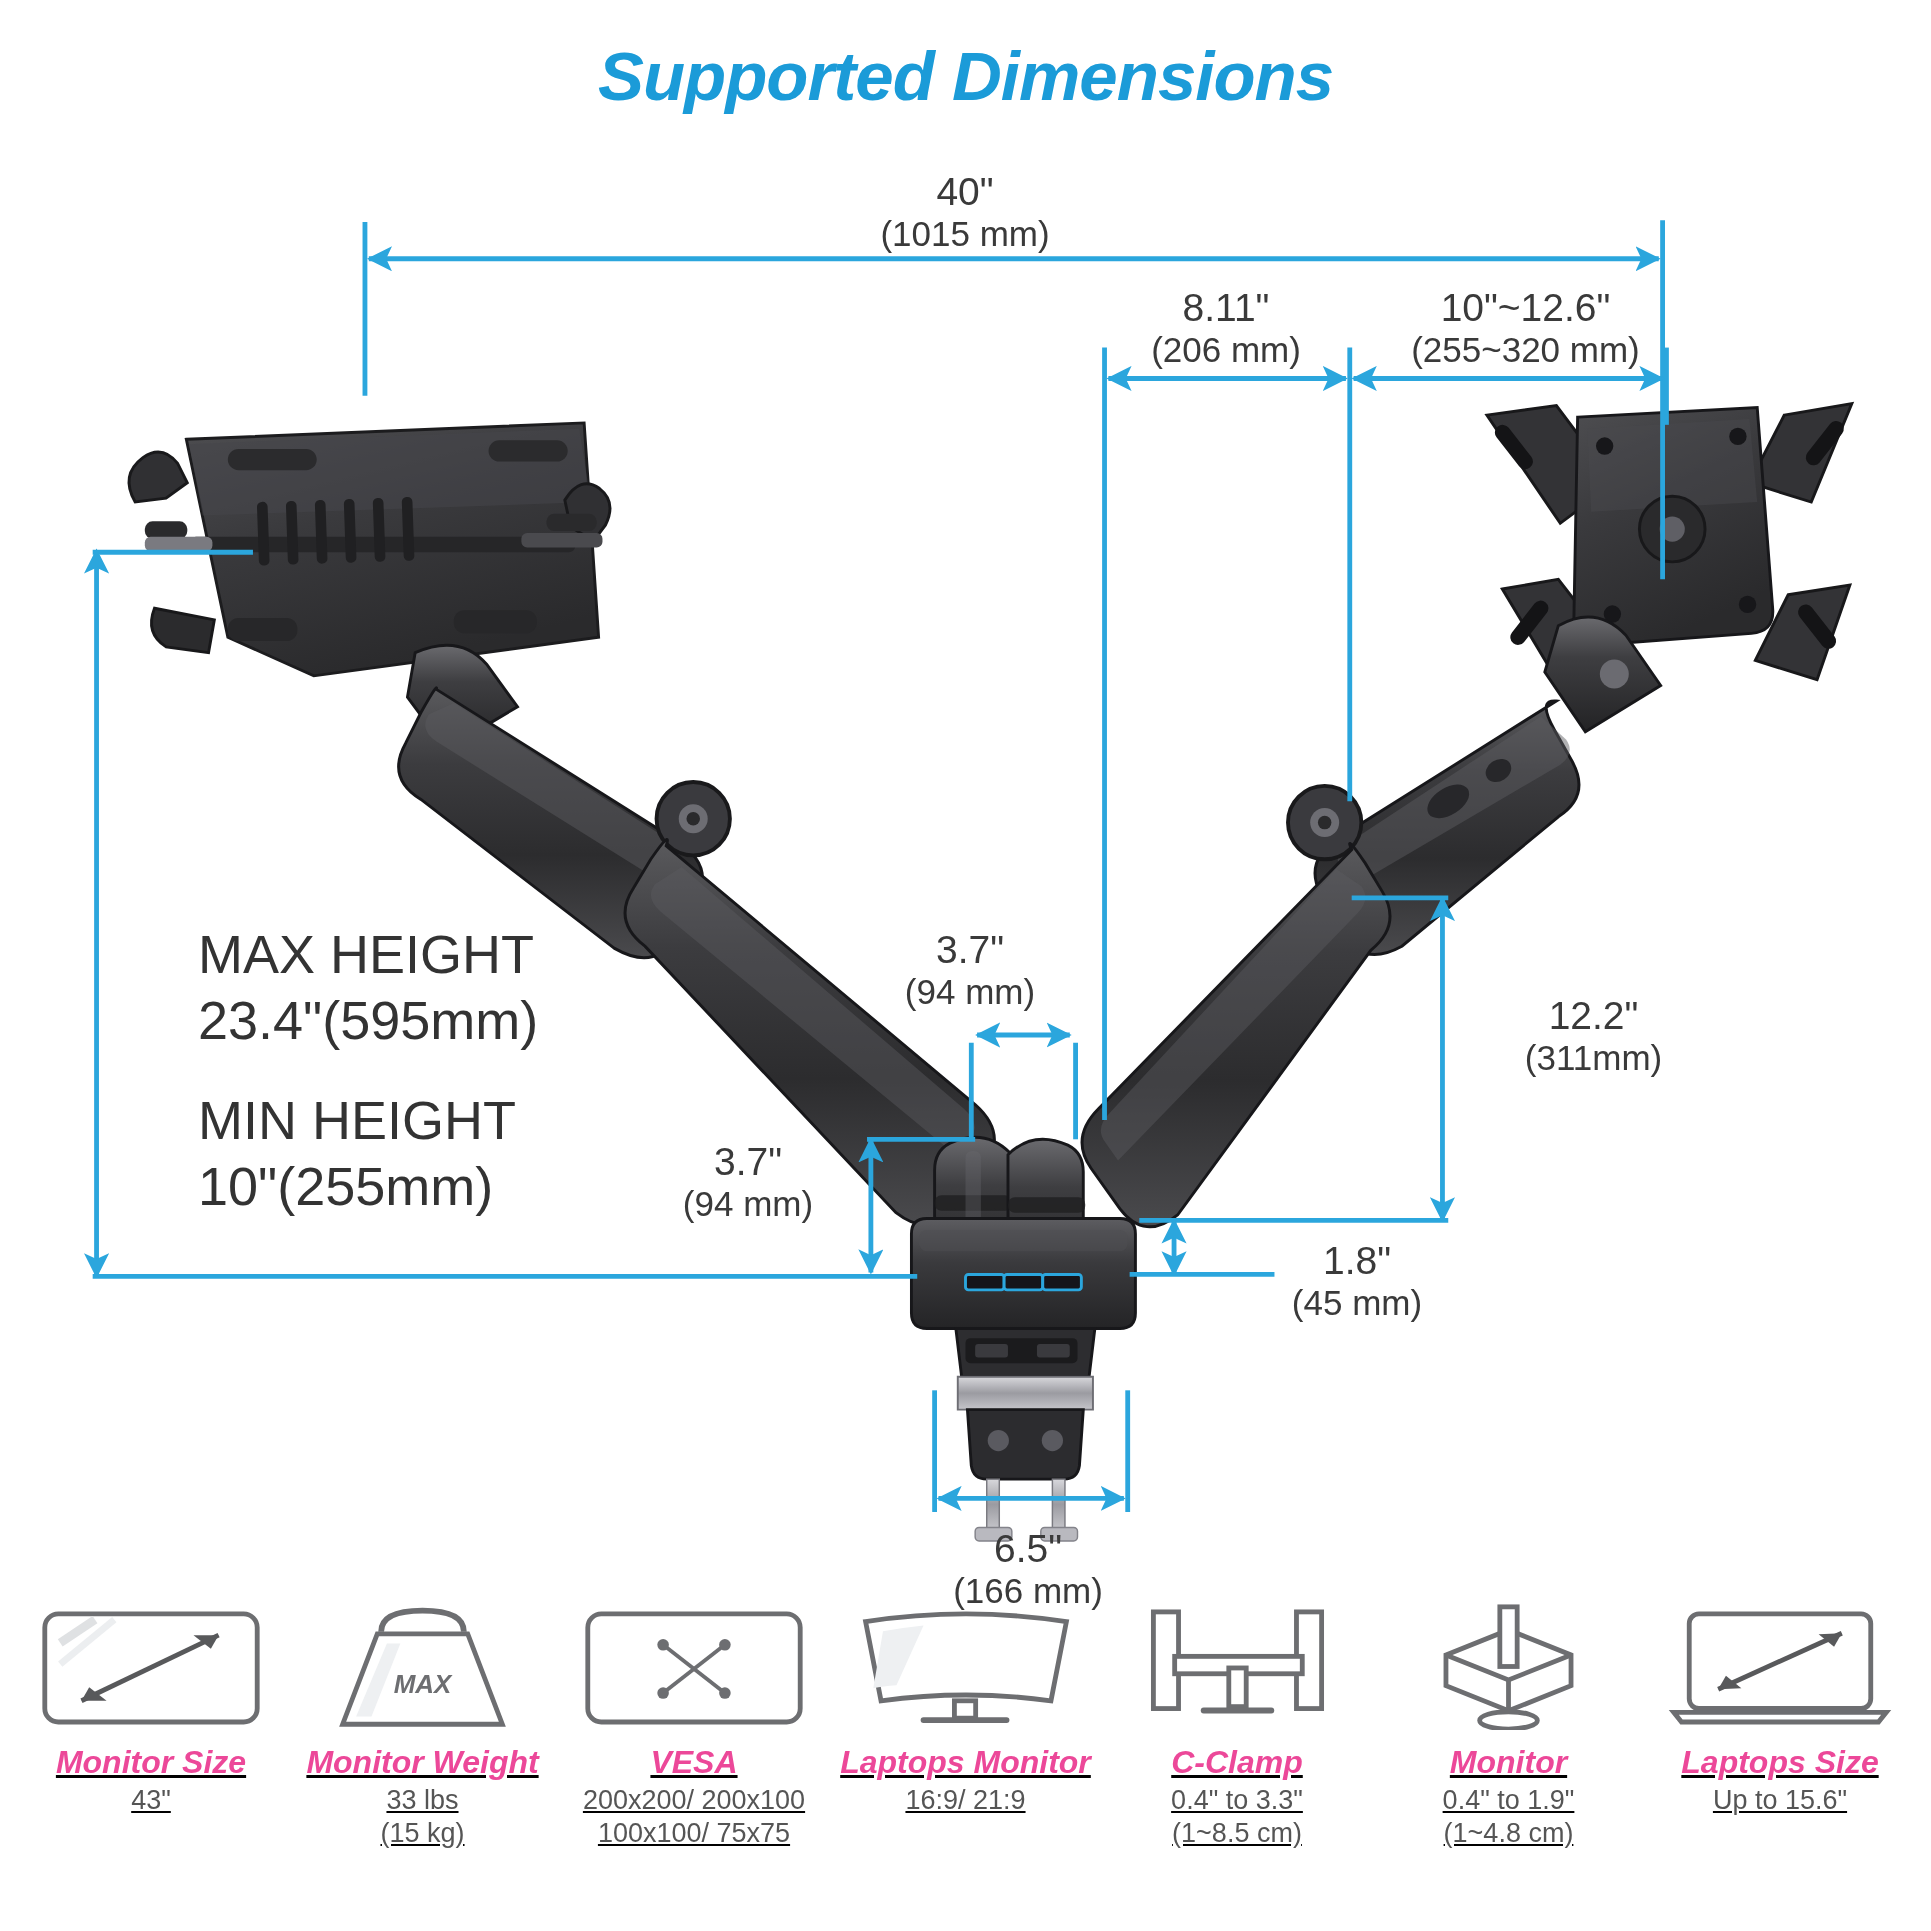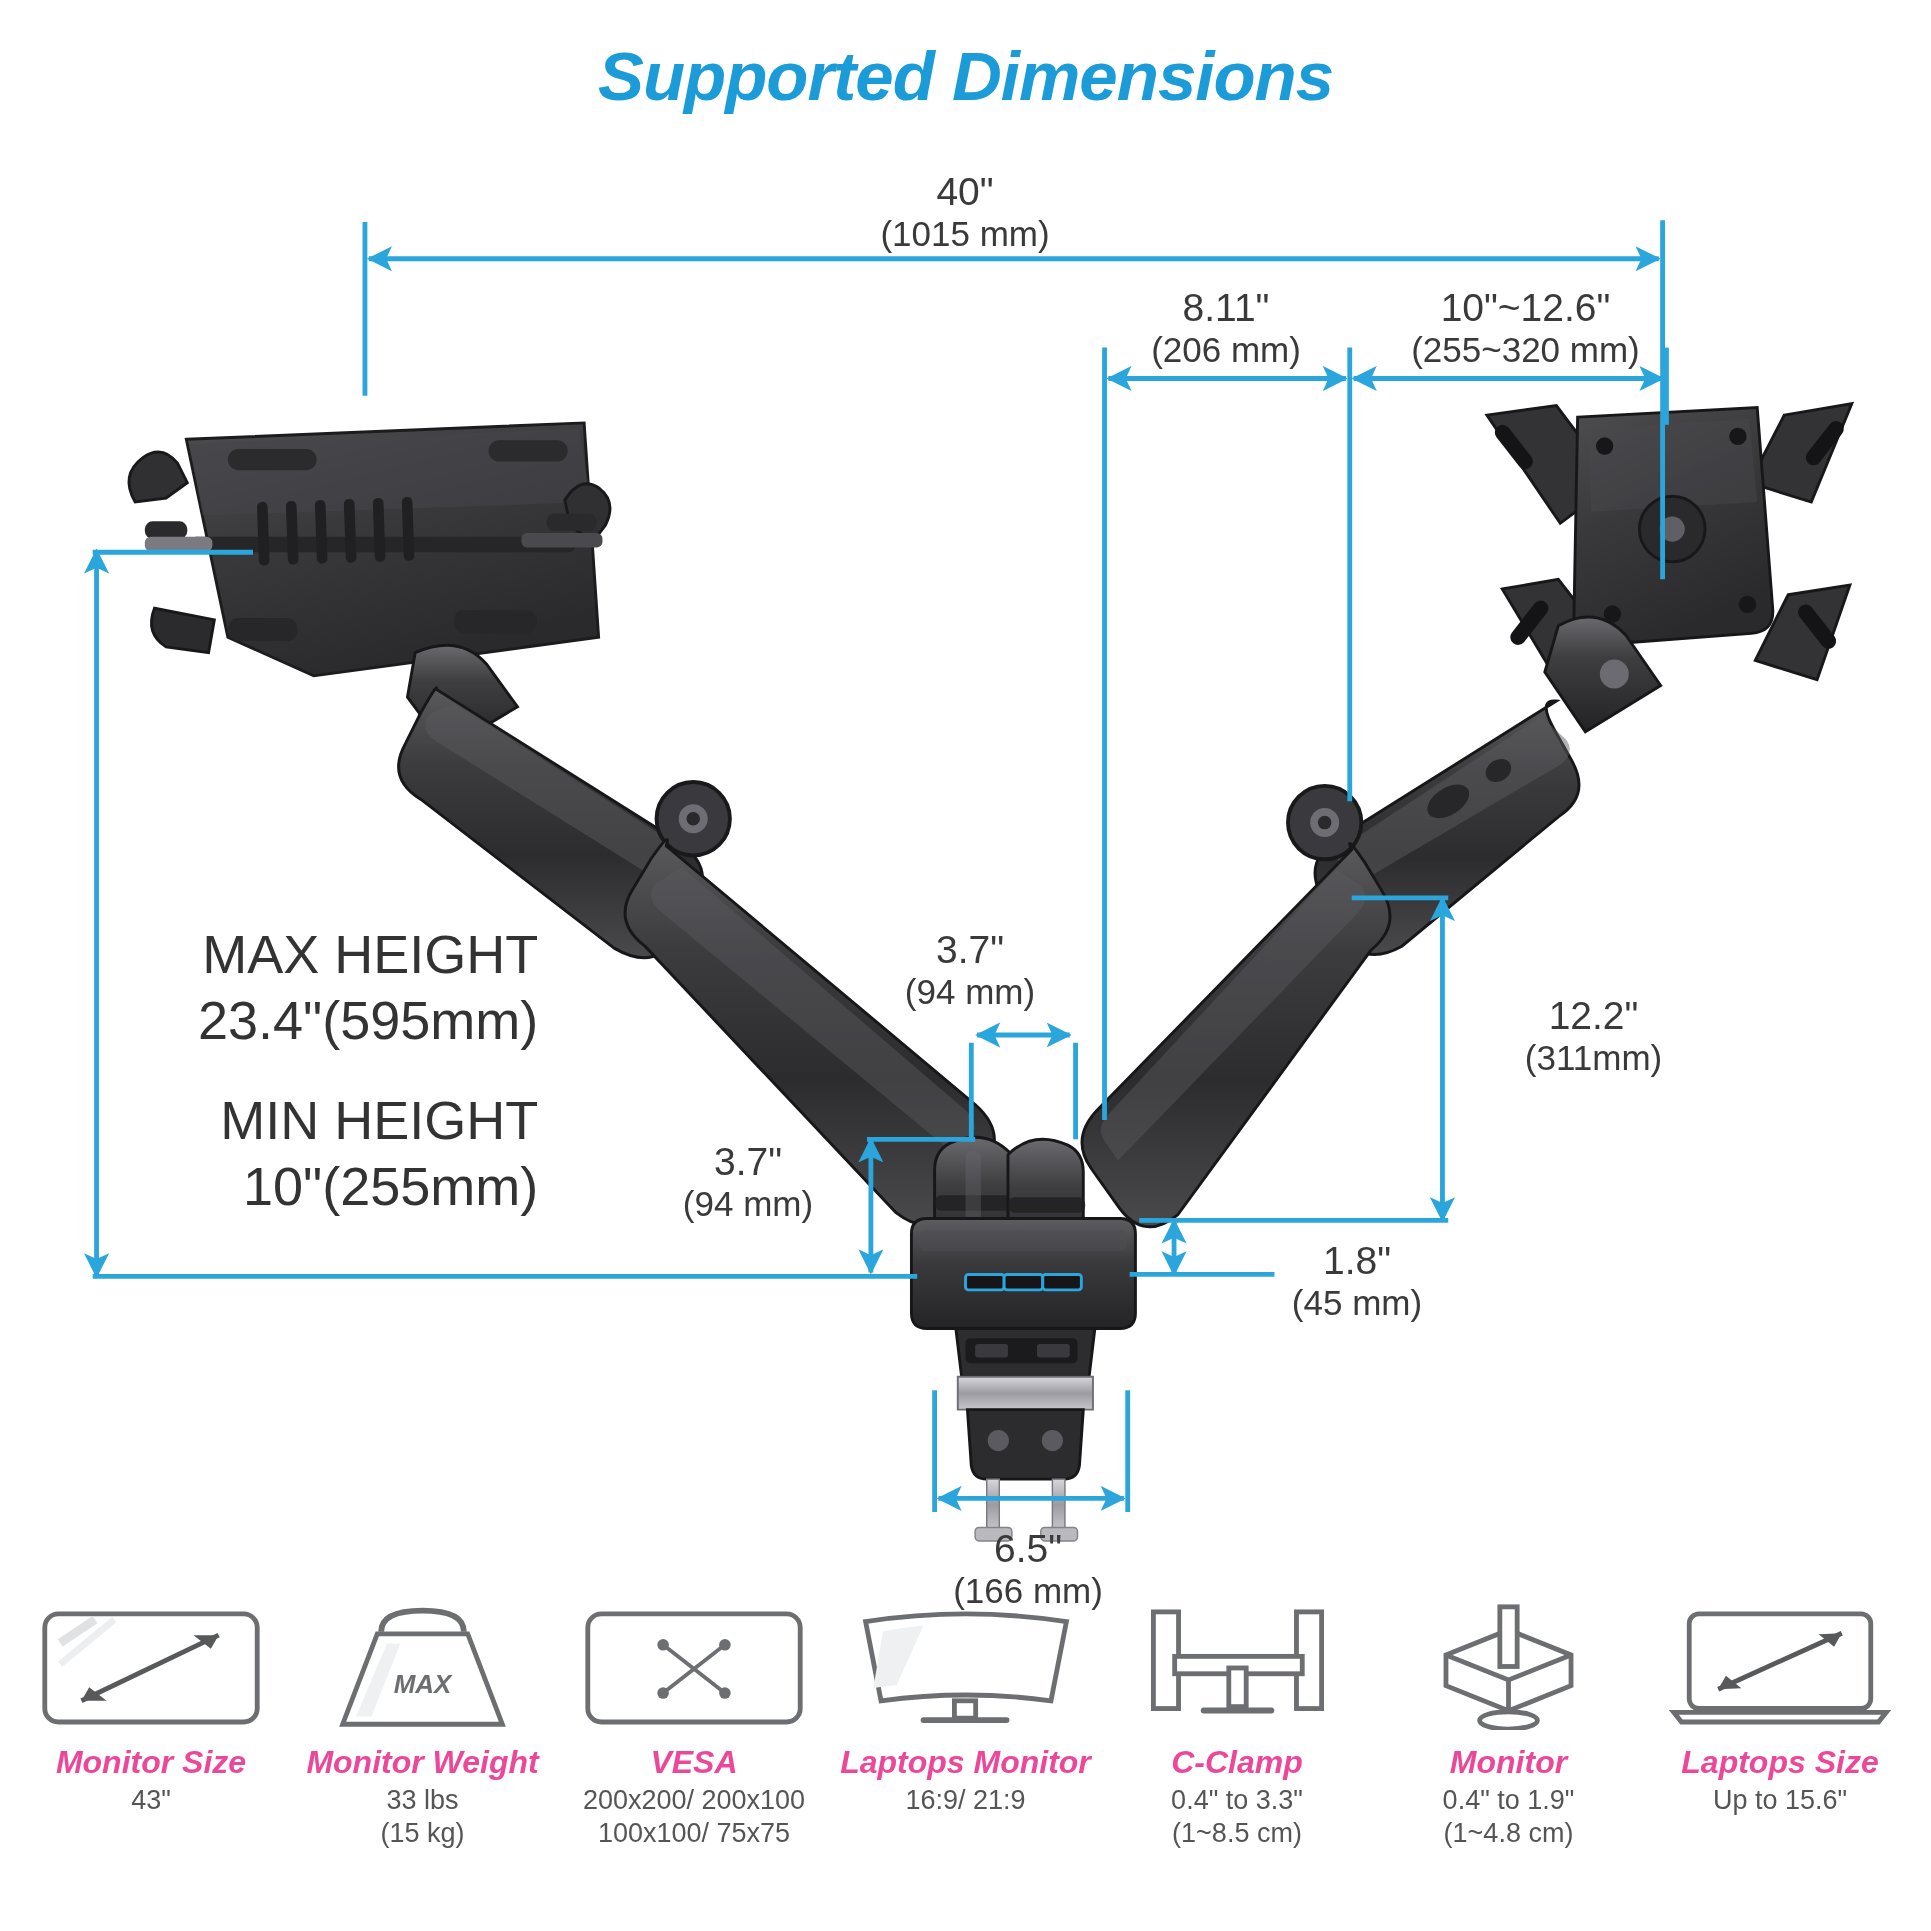--- a/index.html
+++ b/index.html
@@ -52,21 +52,21 @@
     white-space: nowrap;
   }
   .dim .l2 { font-size: 35px; }
 
   .bigdim {
     position: absolute;
     color: #333333;
     font-size: 54px;
     line-height: 1.22;
     white-space: nowrap;
-    text-align: right;
+    text-align: left;
   }
 
   
   .features {
     position: absolute;
     left: 0;
     top: 1603px;
     width: 1931px;
     height: 328px;
     display: flex;
@@ -74,20 +74,21 @@
     align-items: flex-start;
     justify-content: space-between;
     padding: 0 33px;
     box-sizing: border-box;
   }
   .feature {
     width: 236px;
     display: flex;
     flex-direction: column;
     align-items: center;
+    text-decoration: underline;
   }
   .feature .glyph {
     height: 127px;
     display: flex;
     align-items: flex-end;
     justify-content: center;
   }
   .feature .fname {
     margin-top: 13.5px;
     font-size: 32px;

